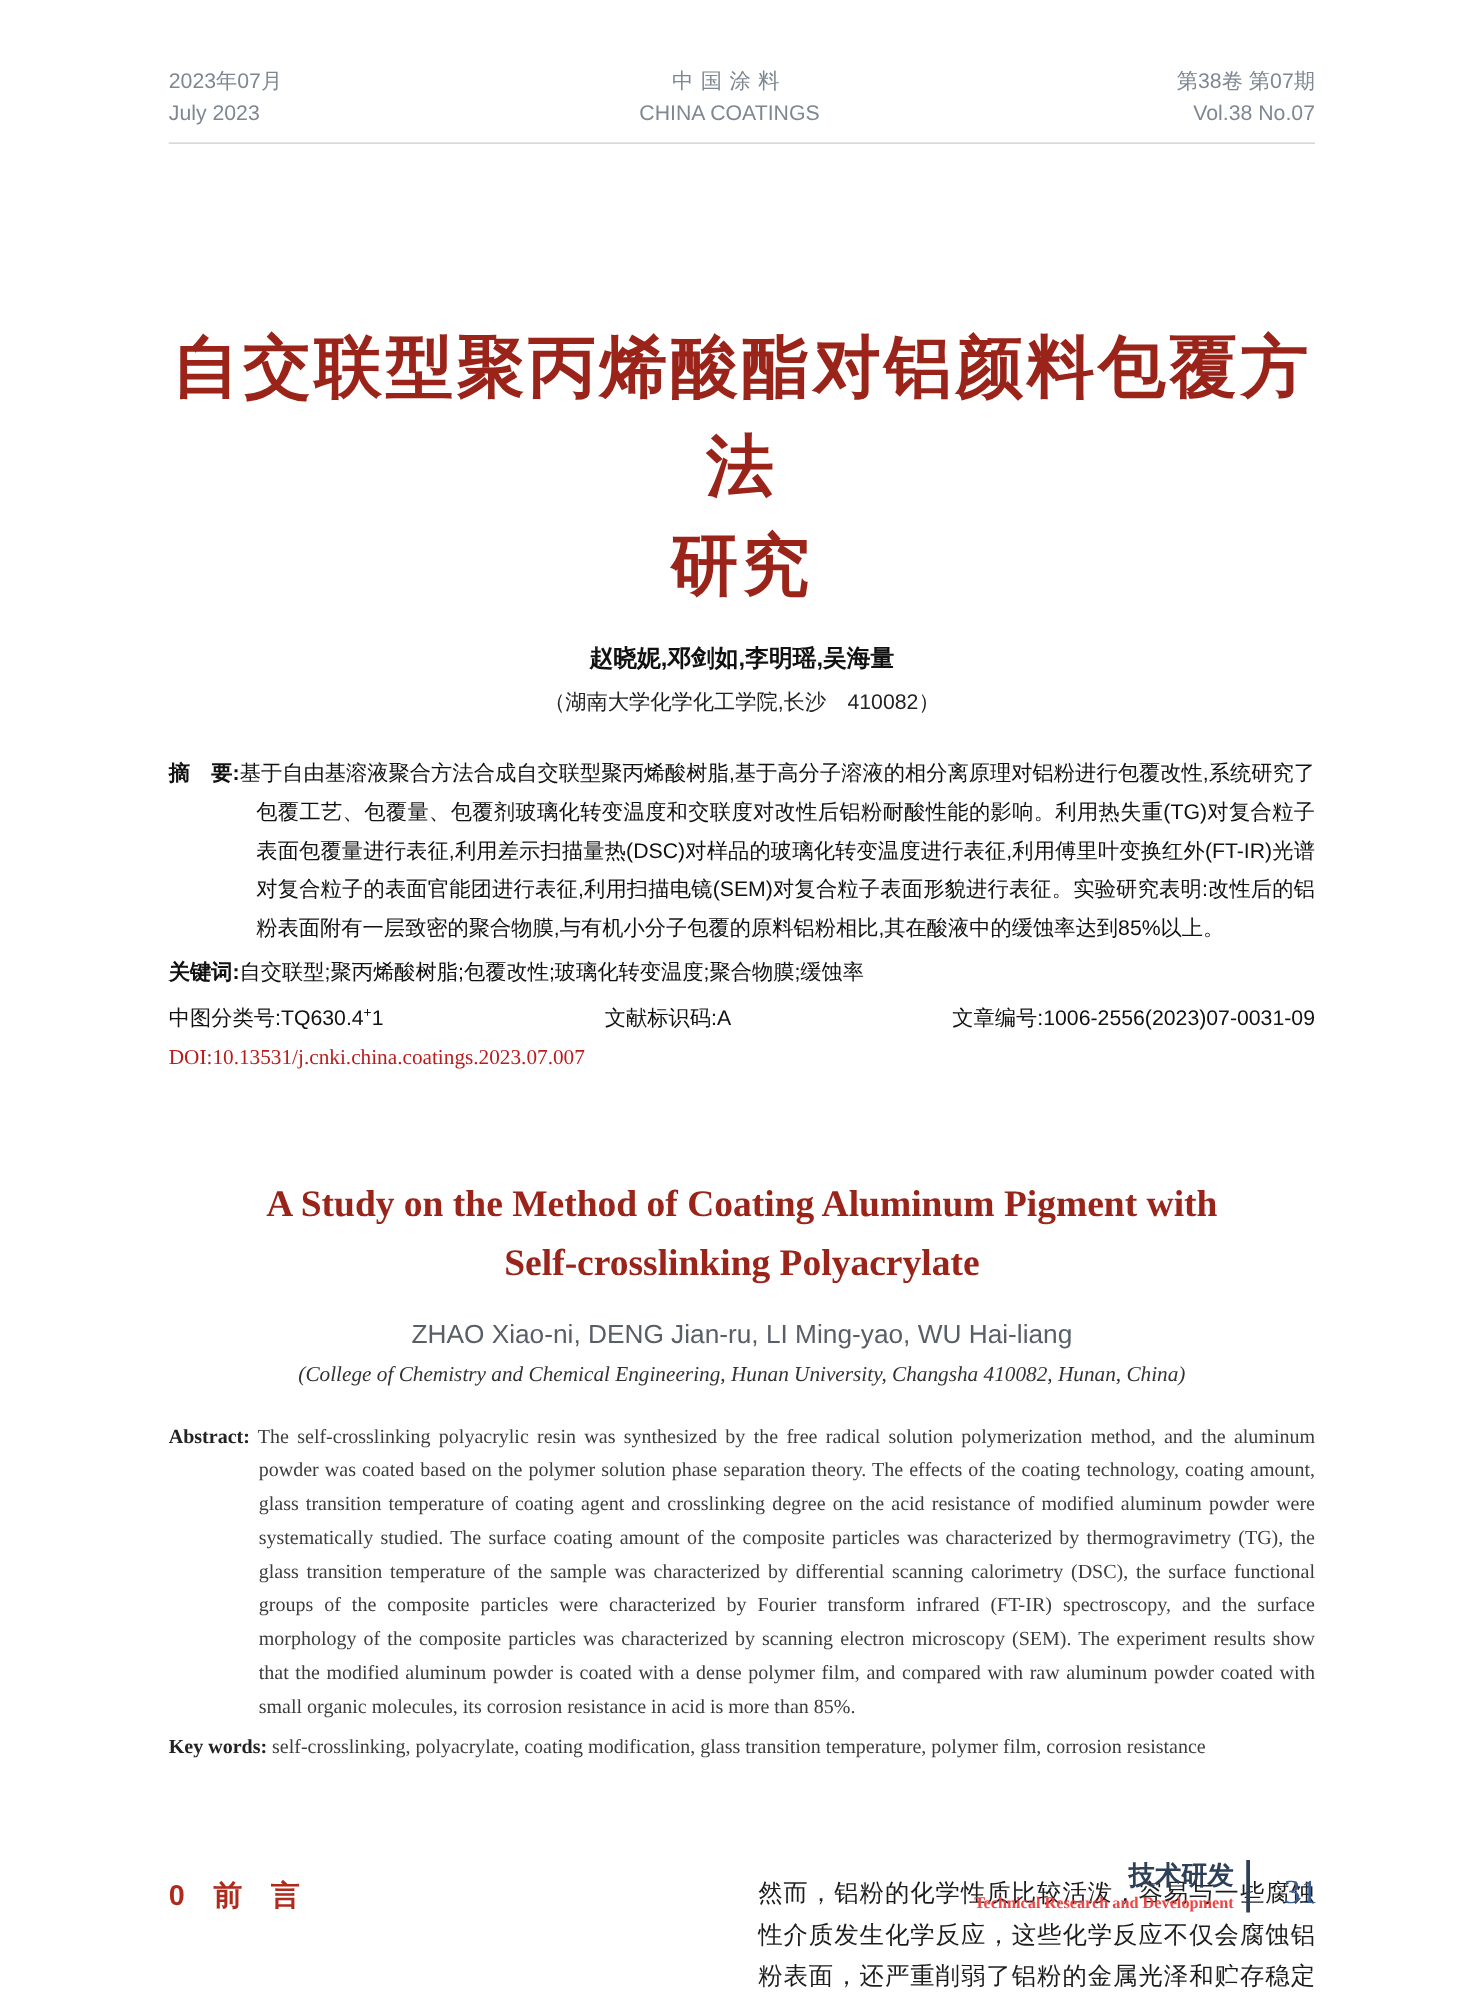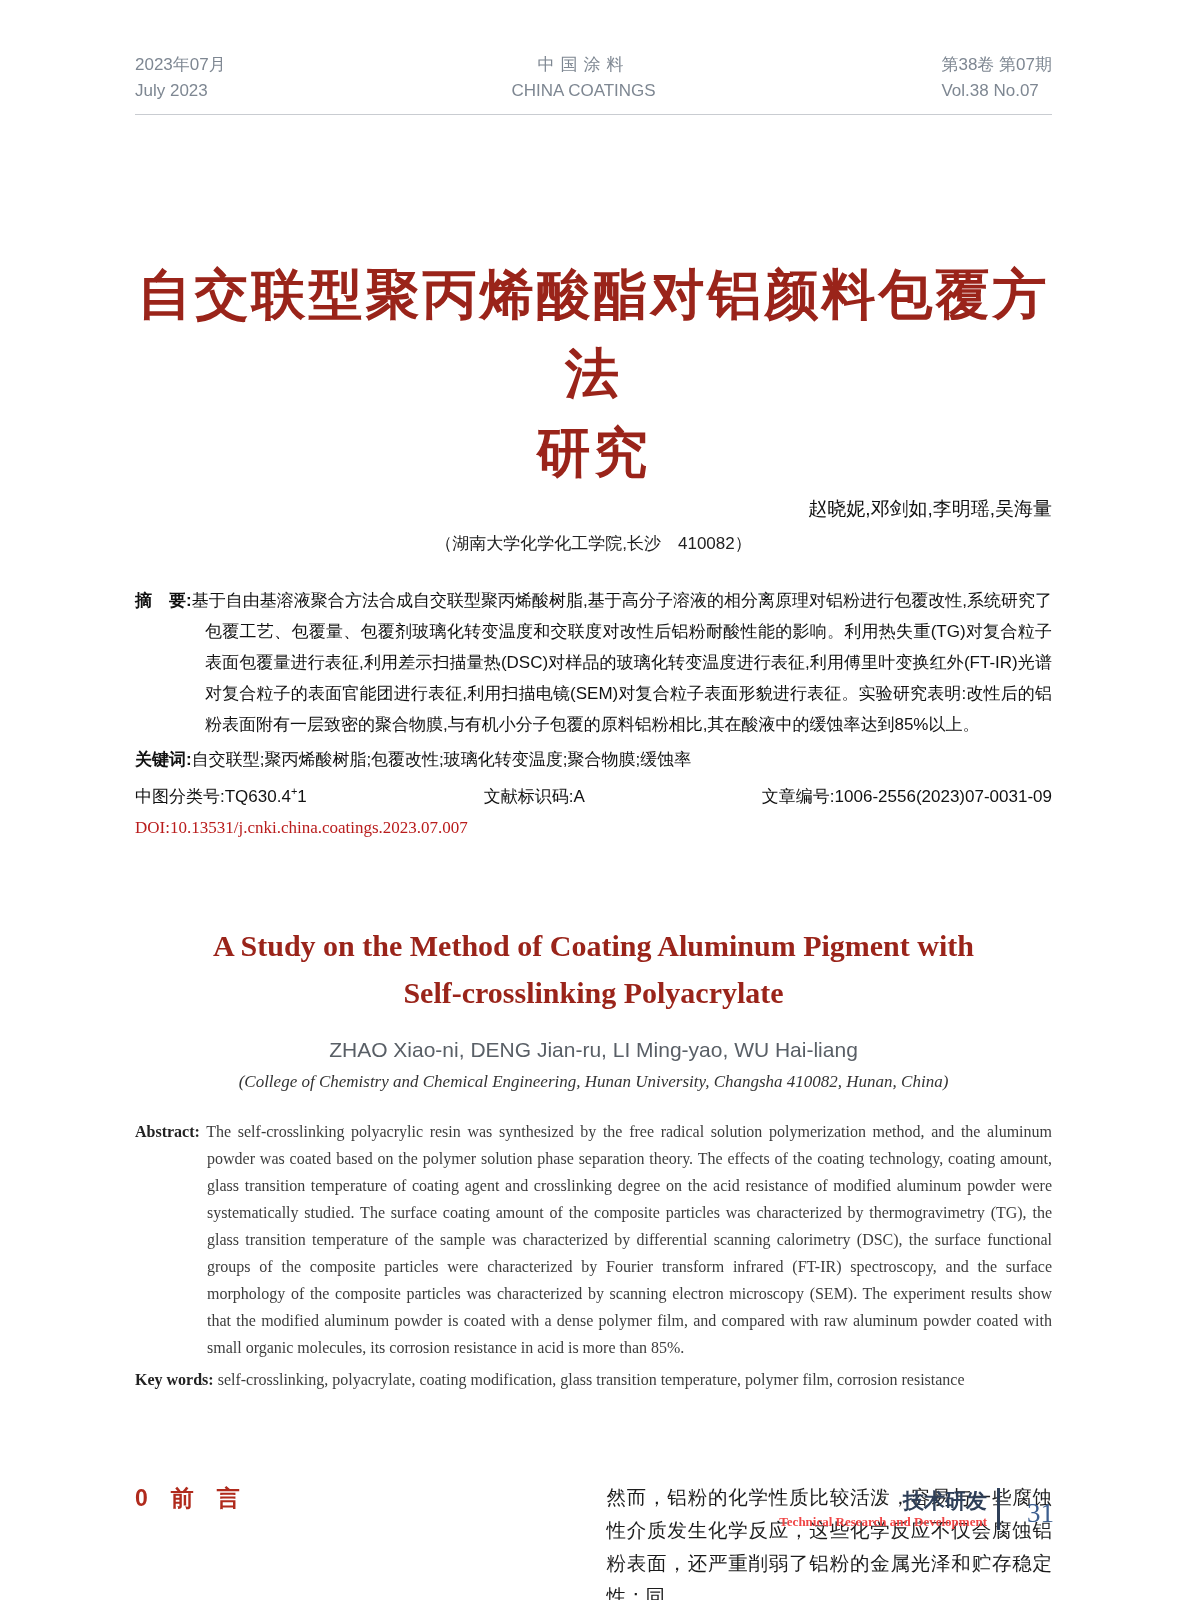--- a/index.html
+++ b/index.html
@@ -17,30 +17,30 @@
 
   
   .page-header {
     display: flex; justify-content: space-between; align-items: flex-end;
     padding-top: 52px; padding-bottom: 10px;
     border-bottom: 1.5px solid #c9ccd1;
     color: #7e8792; font-size: 17px; line-height: 26px;
   }
   .h-left { text-align: left; }
   .h-center { text-align: center; }
-  .h-right { }
+  .h-right { text-align: right; }
   .cn-spaced { letter-spacing: 6px; }
 
   
   .title-cn {
     margin-top: 140px; text-align: center;
     color: #9a241a; font-weight: bold;
     font-size: 54px; line-height: 79px; letter-spacing: 3px;
   }
-  .authors-cn { margin-top: 4px; text-align: right; font-size: 19px; font-weight: normal; color: #111; }
+  .authors-cn { margin-top: 22px; text-align: center; font-size: 19px; font-weight: bold; color: #111; }
   .affil-cn   { margin-top: 10px; text-align: center; font-size: 17px; color: #222; }
 
   
   .abstract-cn {
     margin-top: 30px; font-size: 17px; line-height: 31px;
     text-align: justify; color: #111;
     padding-left: 70px; text-indent: -70px;
   }
   .abstract-cn .lbl { font-weight: bold; }
   .kw-cn { margin-top: 5px; font-size: 17px; line-height: 30px; color: #111; }

